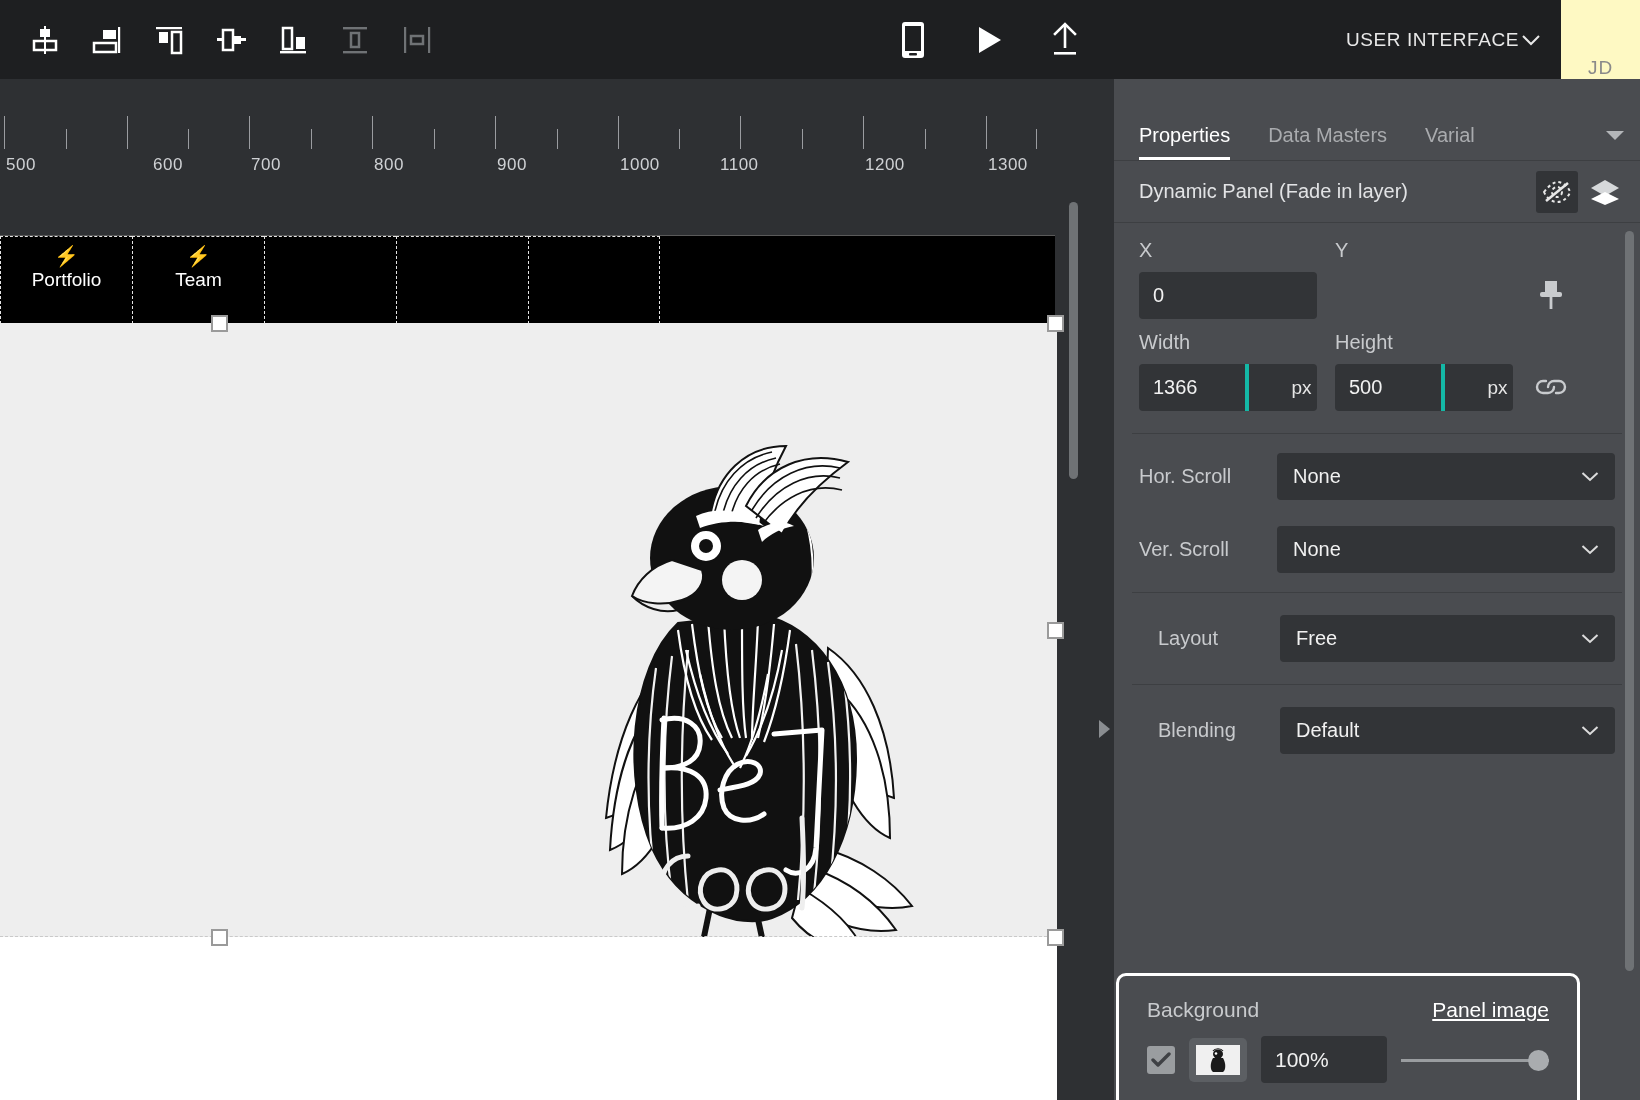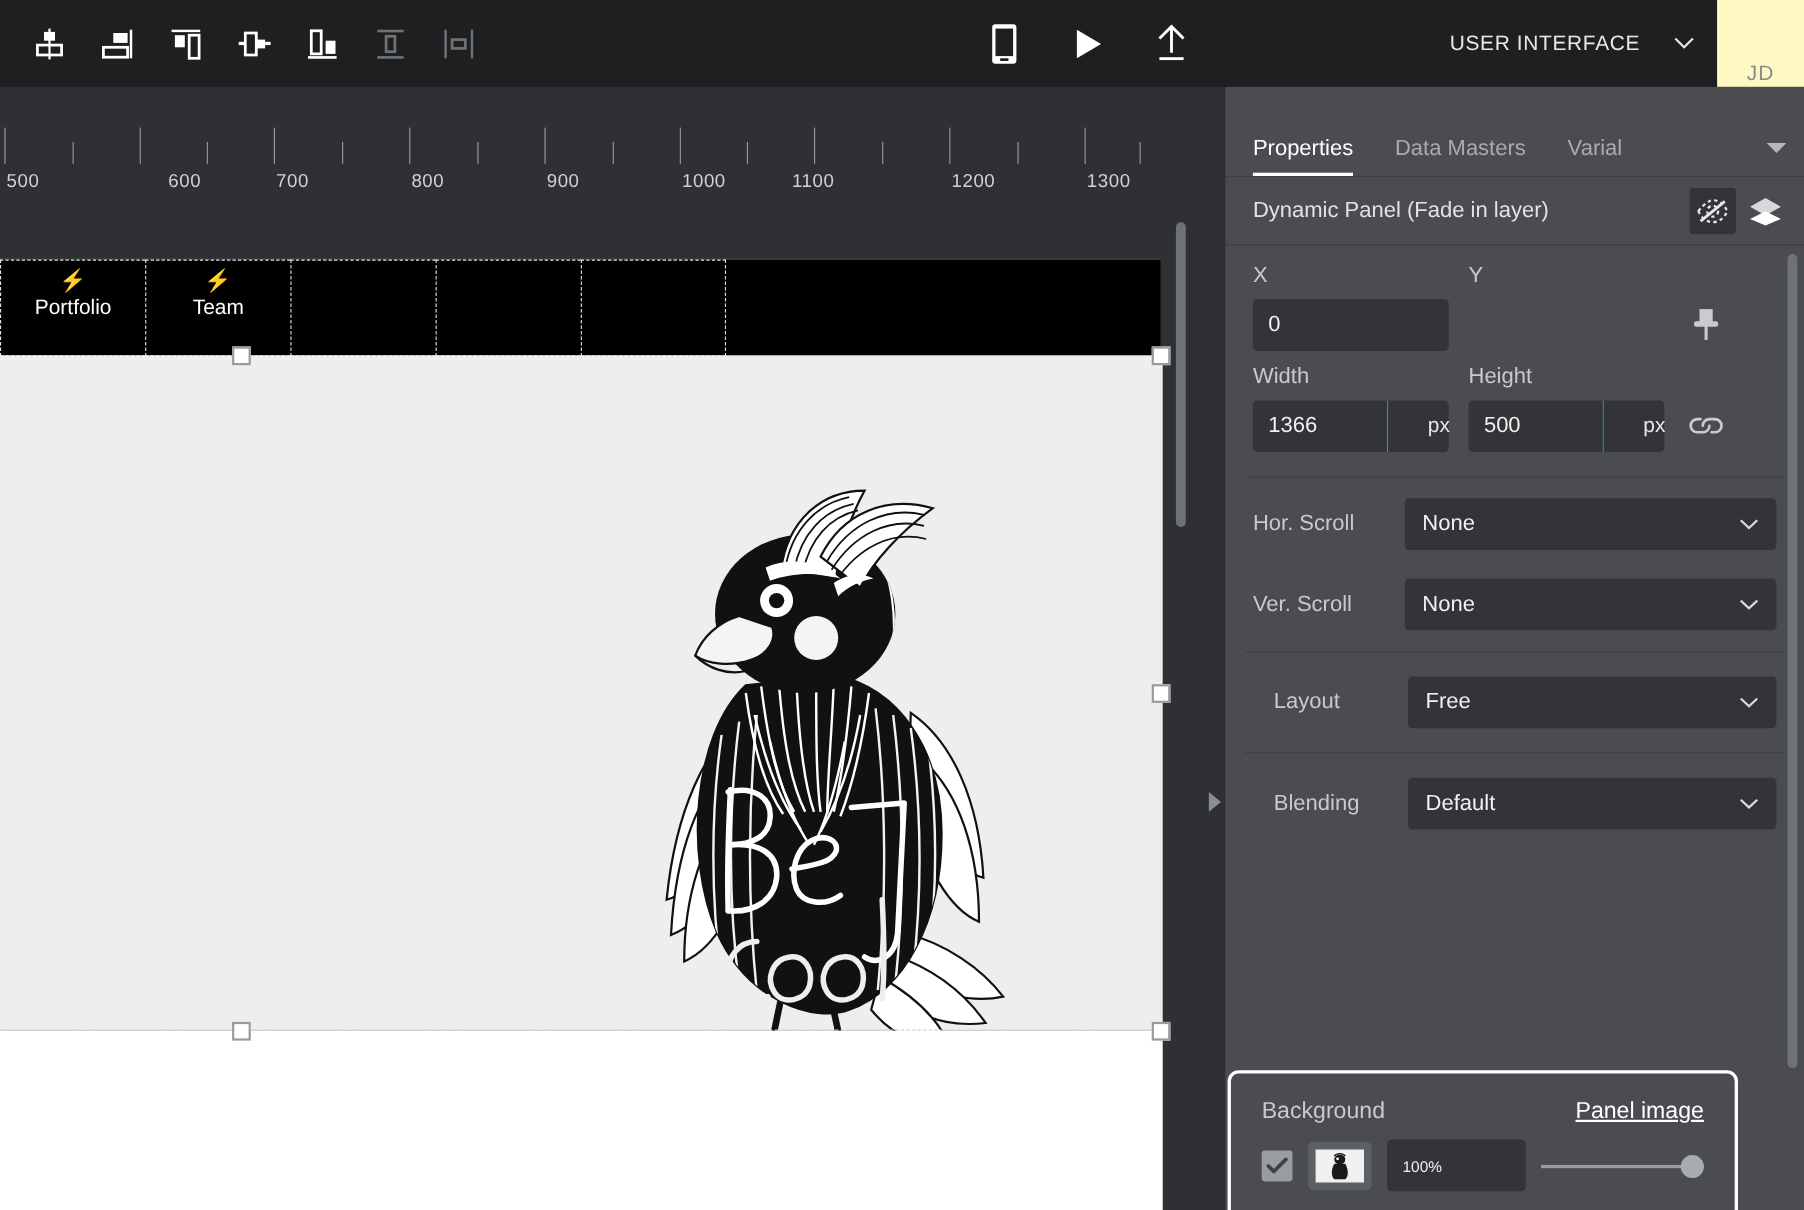--- a/index.html
+++ b/index.html
@@ -28,21 +28,21 @@
   .tb-icon svg { display: block; }
   .tb-center {
     position: absolute; left: 890px; top: 0; height: 79px;
     display: flex; align-items: center; gap: 30px;
   }
   .tb-right {
     position: absolute; right: 0; top: 0; height: 79px;
     display: flex; align-items: center;
   }
   .project-select {
-    display: flex; align-items: center; gap: 30px;
+    display: flex; align-items: center; gap: 2px;
     color: #e8e8e8; font-size: 19px; letter-spacing: .6px;
     padding: 0 20px; cursor: pointer; height: 79px;
   }
   .avatar-chip {
     width: 79px; height: 79px; background: #fef9c3;
     display: flex; align-items: flex-end; justify-content: center;
     color: #8a8a8a; font-size: 19px; letter-spacing: 1px;
     cursor: pointer;
   }
 
@@ -224,22 +224,22 @@
   }
   .wh-row { display: flex; padding-top: 12px; padding-bottom: 22px; }
   .wh-group { display: flex; width: 178px; margin-right: 18px; }
   .wh-value {
     flex: 1; height: 47px; background: #323437;
     border-radius: 4px 0 0 4px;
     display: flex; align-items: center; padding: 0 14px;
     color: #f1f1f1; font-size: 20px; cursor: text;
   }
   .wh-unit {
-    width: 56px; height: 47px; background: #323437;
-    border-radius: 0 4px 4px 0; border-left: 1px solid #14b8a6;
+    width: 72px; height: 47px; background: #323437;
+    border-radius: 0 4px 4px 0; border-left: 4px solid #14b8a6;
     display: flex; align-items: center; justify-content: center;
     gap: 7px; color: #e6e6e6; font-size: 19px; cursor: pointer; padding-left: 44px;
   }
   .link-btn {
     width: 40px; height: 47px; margin-top: 0;
     display: flex; align-items: center; justify-content: center;
     cursor: pointer;
   }
 
   .sel-row {
@@ -286,21 +286,21 @@
     align-items: center; justify-content: center; cursor: pointer;
   }
   .thumb-inner {
     width: 44px; height: 30px; background: #f0f0f0;
     display: flex; align-items: center; justify-content: center;
     overflow: hidden;
   }
   .pct-box {
     width: 126px; height: 47px; background: #323437;
     border-radius: 4px; display: flex; align-items: center;
-    padding: 0 14px; color: #f1f1f1; font-size: 14px; cursor: text;
+    padding: 0 14px; color: #f1f1f1; font-size: 21px; cursor: text;
   }
   .slider { flex: 1; height: 24px; position: relative; cursor: pointer; }
   .slider-track {
     position: absolute; top: 11px; left: 0; right: 0;
     height: 3px; background: #9a9da0;
   }
   .slider-knob {
     position: absolute; top: 2px; right: 0;
     width: 21px; height: 21px; border-radius: 50%;
     background: #a9acaf;

